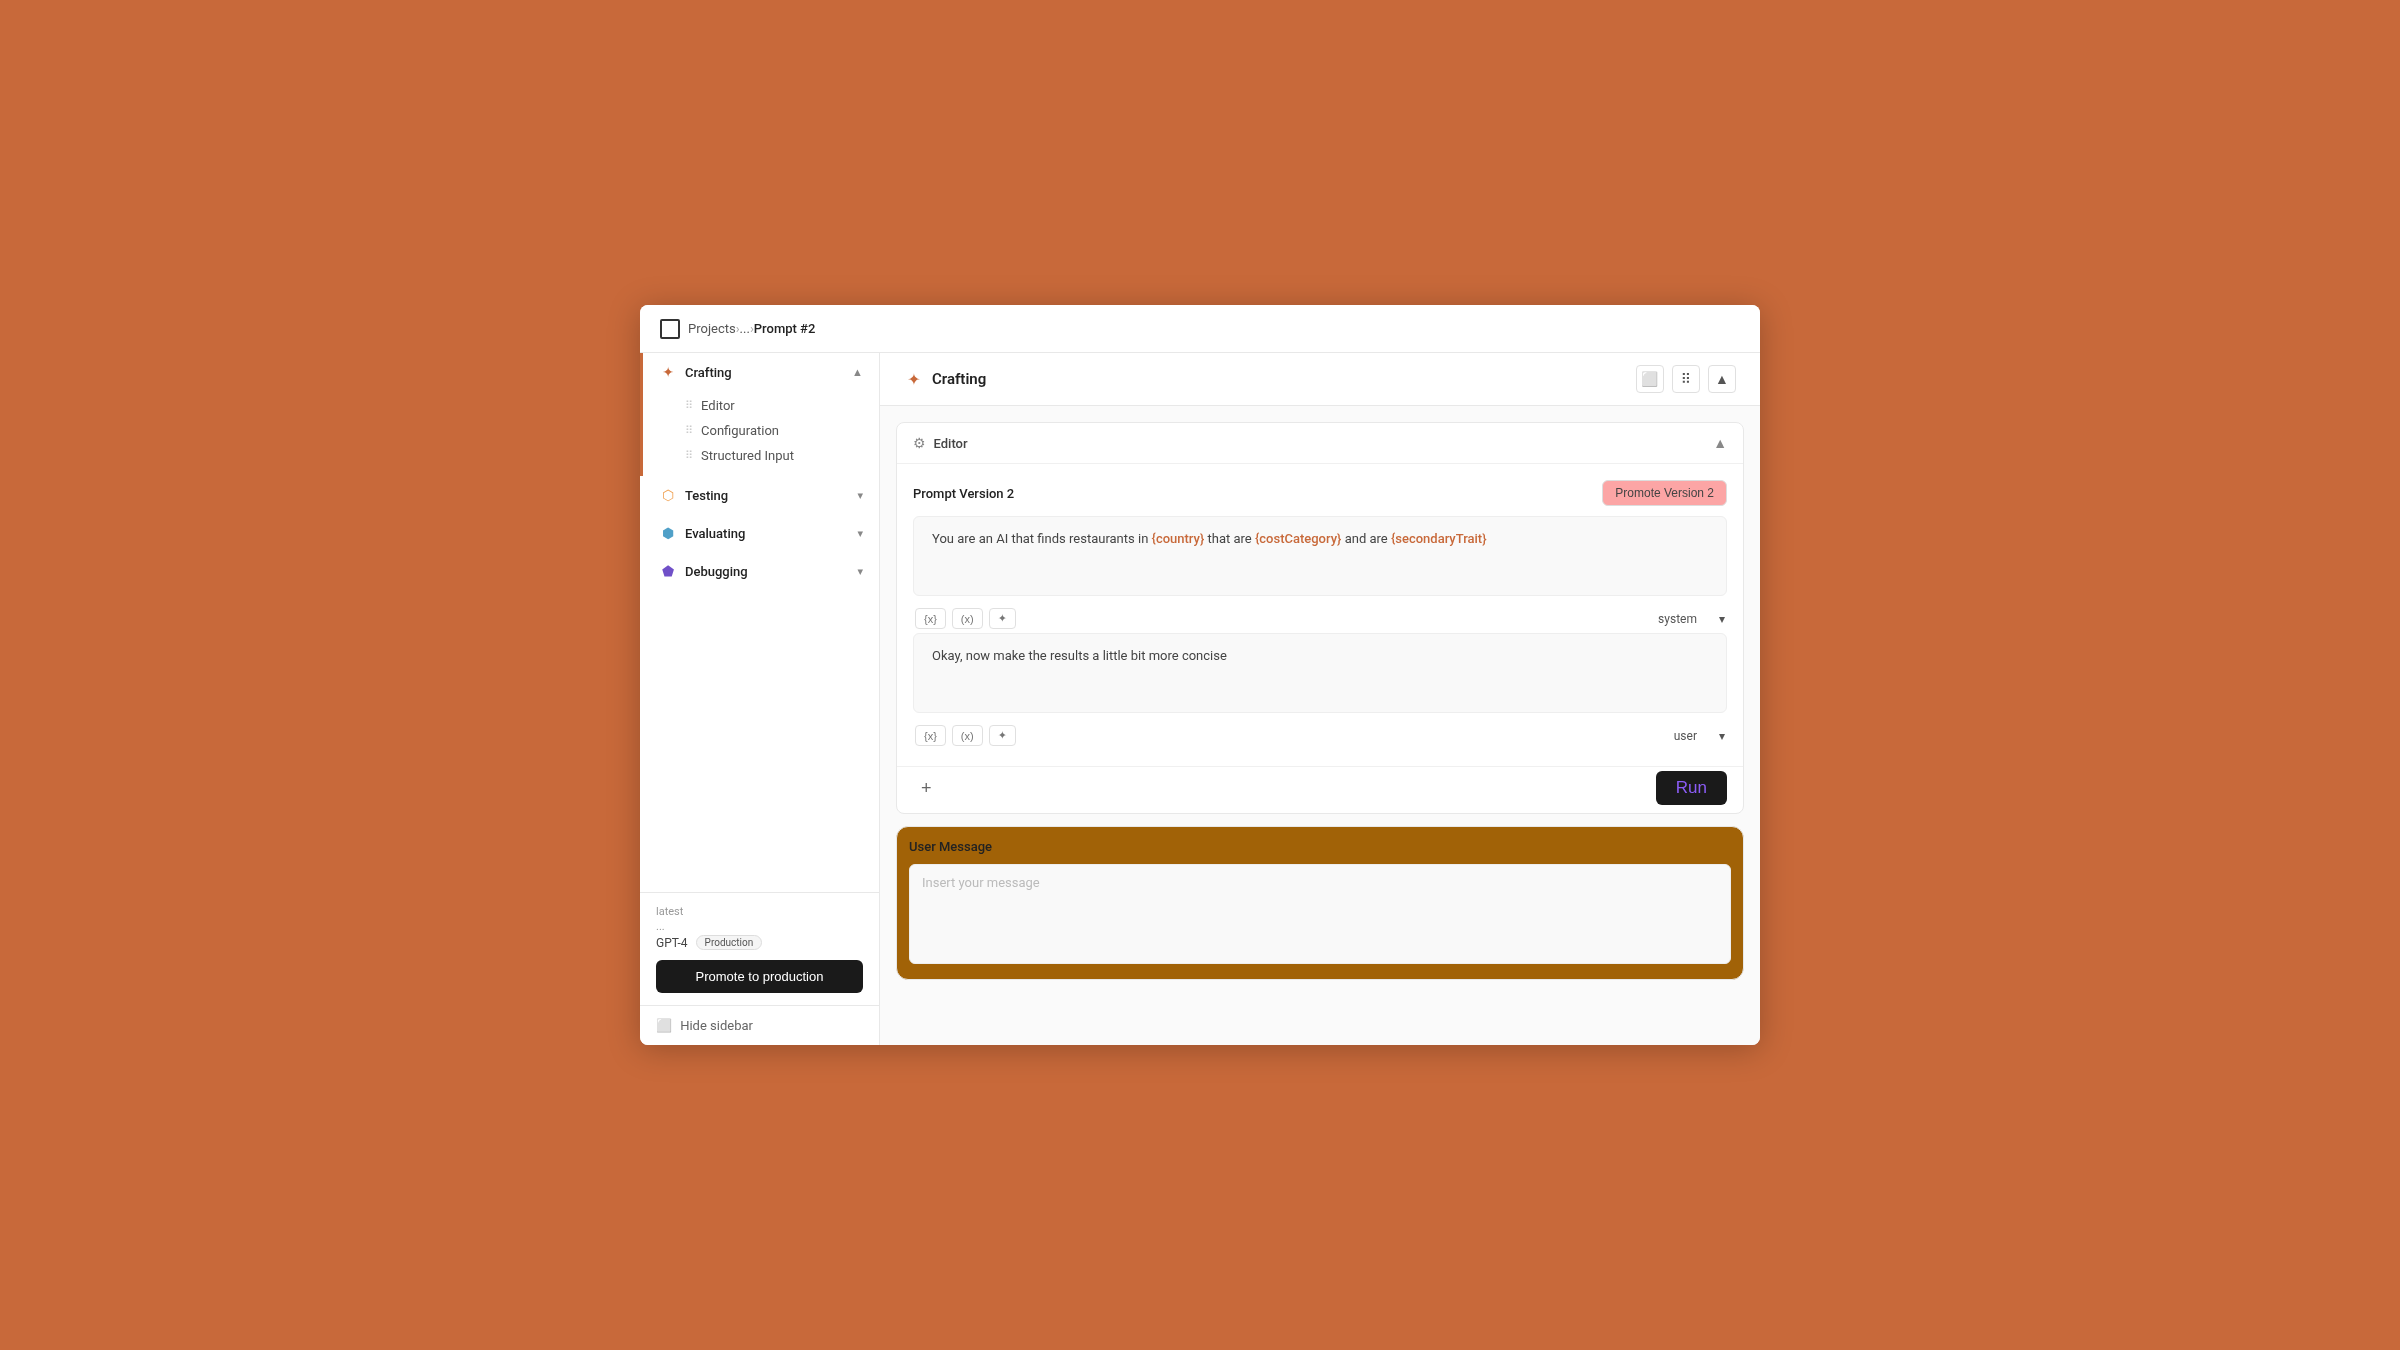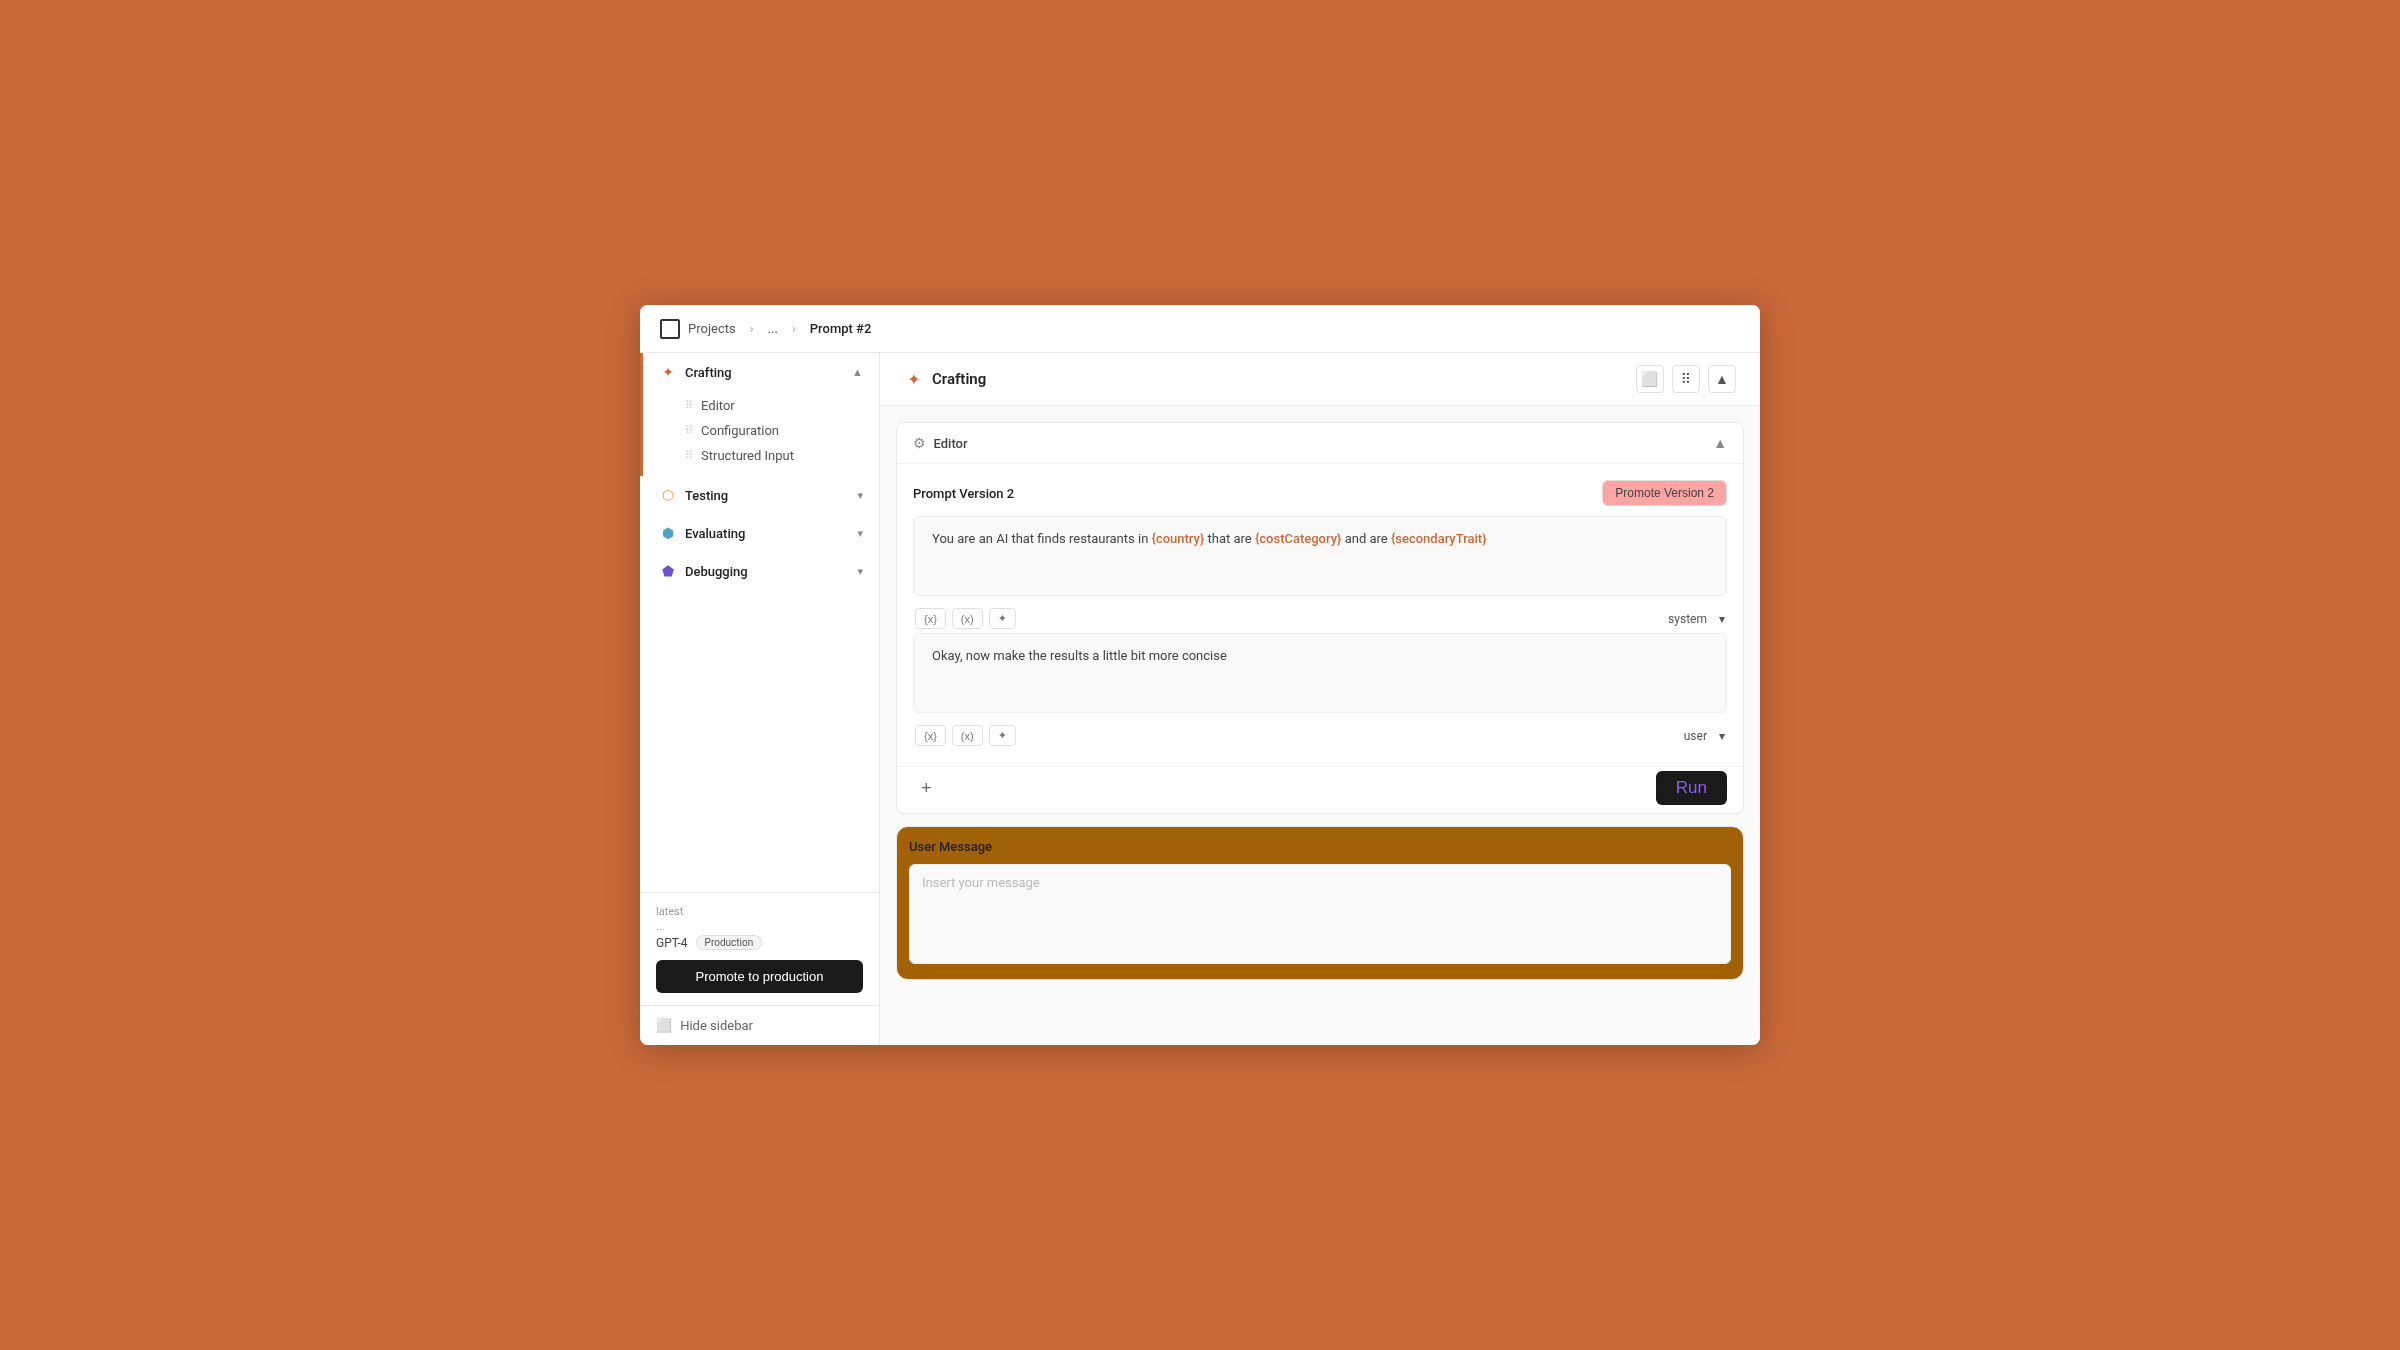--- a/index.html
+++ b/index.html
@@ -36,21 +36,21 @@
     .top-bar-icon {
       width: 20px;
       height: 20px;
       border: 2px solid #333;
       border-radius: 2px;
       flex-shrink: 0;
     }
     .breadcrumb {
       display: flex;
       align-items: center;
-      gap: 14px;
+      gap: 0;
       color: #555;
       font-size: 13px;
     }
     .breadcrumb-sep {
       color: #aaa;
     }
     .breadcrumb-current {
       color: #222;
       font-weight: 500;
     }
@@ -324,21 +324,21 @@
       cursor: pointer;
       font-size: 11px;
       color: #777;
       display: flex;
       align-items: center;
       gap: 2px;
     }
     .role-selector {
       display: flex;
       align-items: center;
-      gap: 12px;
+      gap: 22px;
       font-size: 12px;
       color: #555;
       cursor: pointer;
     }
 
     .add-message-btn {
       background: none;
       border: none;
       cursor: pointer;
       color: #666;

